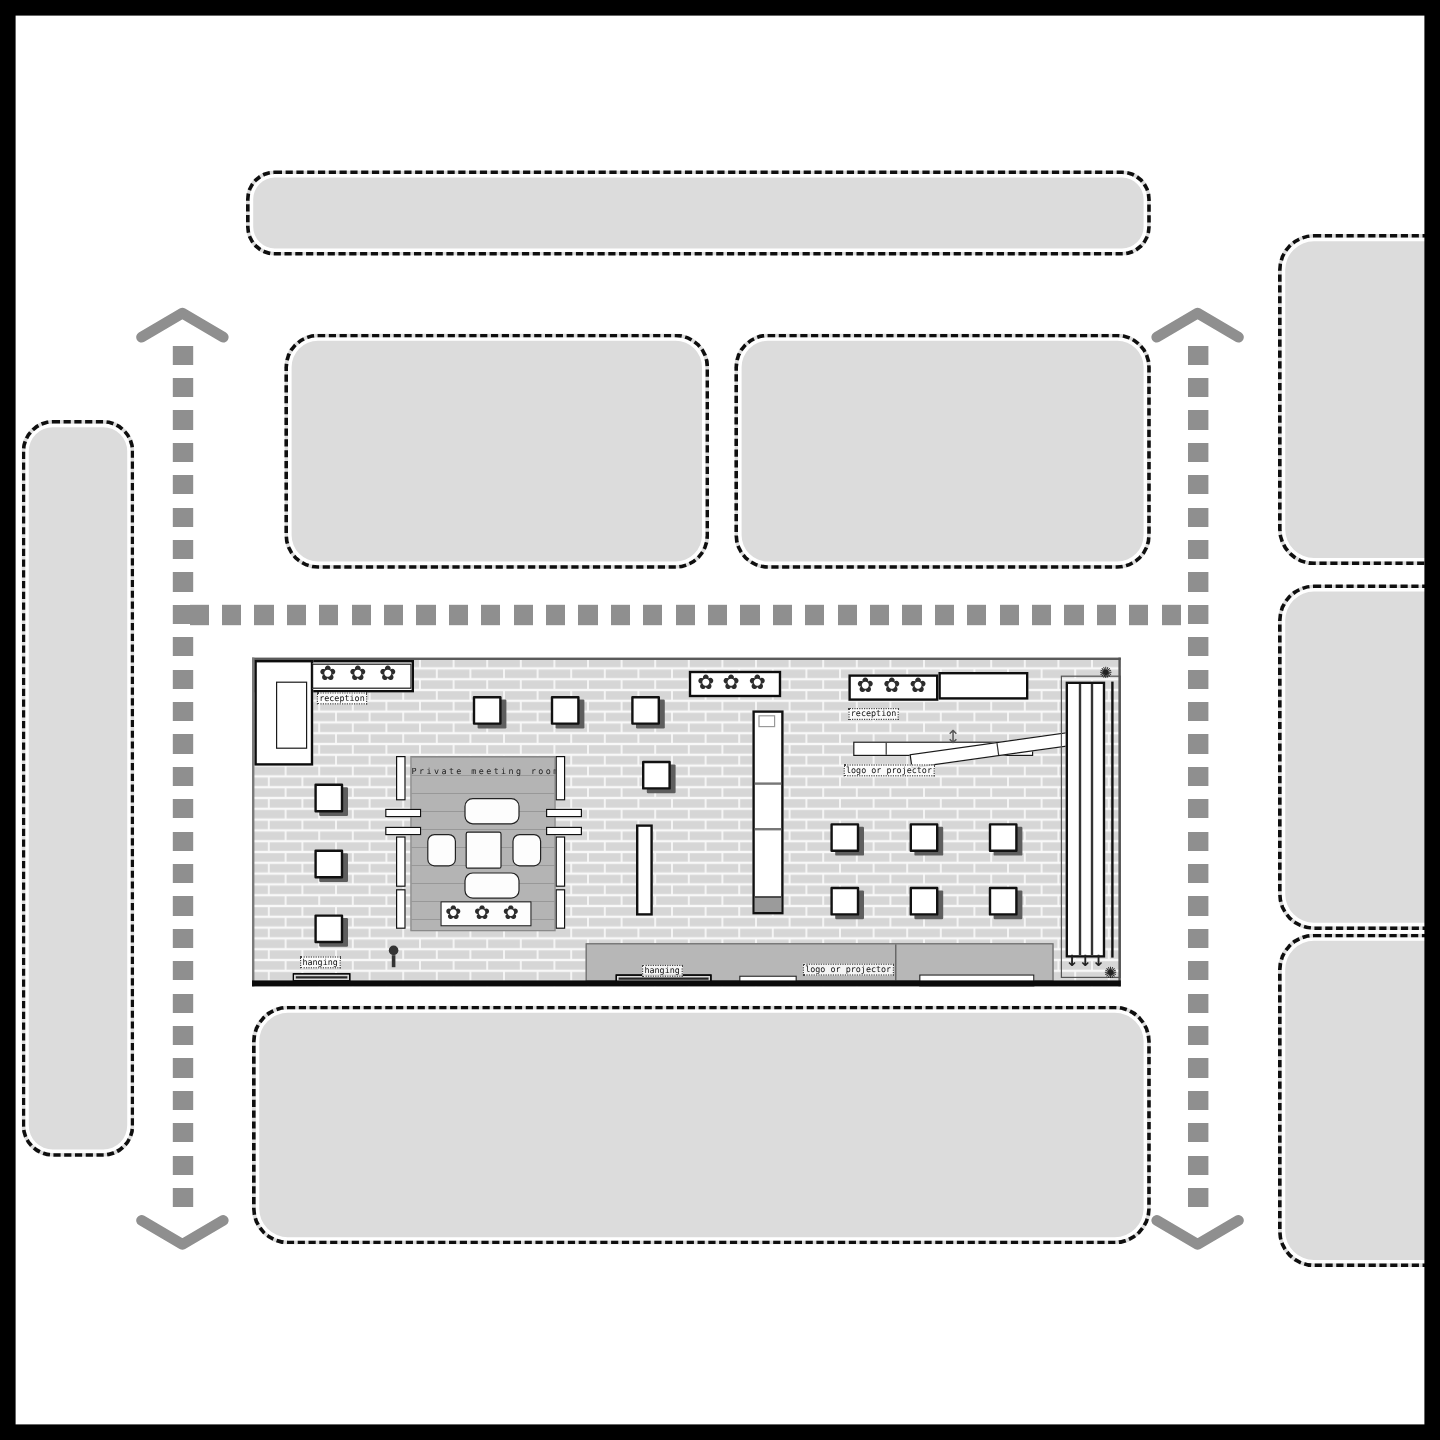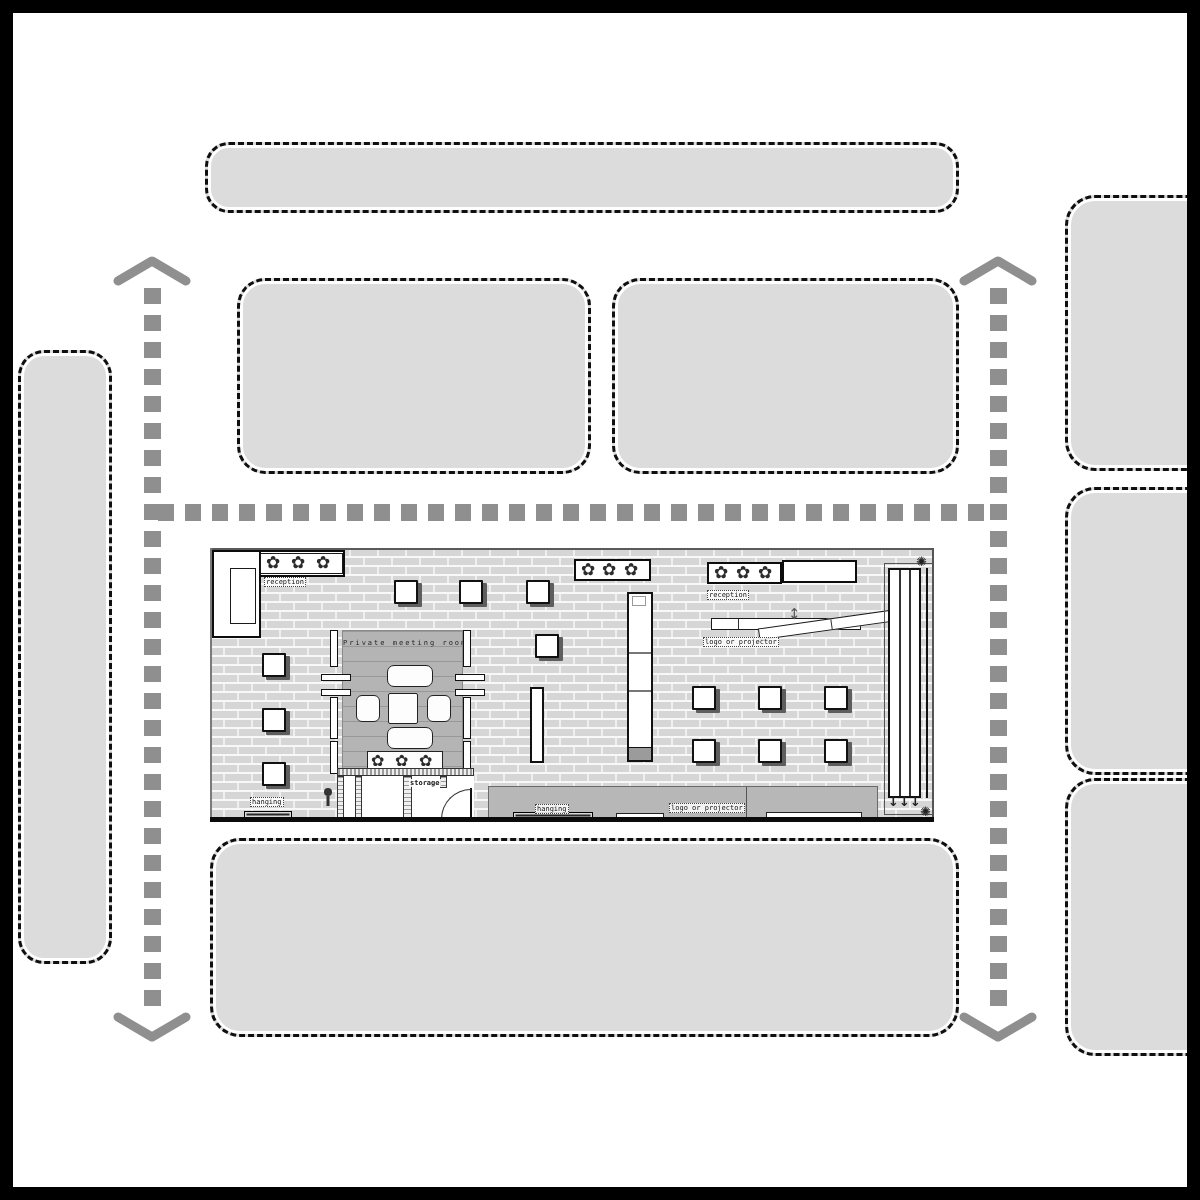--- a/index.html
+++ b/index.html
@@ -165,30 +165,20 @@
     <div class="vslat" style="left:120px;top:149px;height:42px;"></div>
     <div class="vslat" style="left:120px;top:193px;height:33px;"></div>
     <div class="vslat" style="left:253px;top:82px;height:37px;"></div>
     <div class="vslat" style="left:253px;top:149px;height:42px;"></div>
     <div class="vslat" style="left:253px;top:193px;height:33px;"></div>
     <div class="hslat" style="left:111px;top:126px;"></div>
     <div class="hslat" style="left:111px;top:141px;"></div>
     <div class="hslat" style="left:245px;top:126px;"></div>
     <div class="hslat" style="left:245px;top:141px;"></div>
 
-    <div style="left:127px;top:220px;width:137px;height:52px;background:#fff;">
-      <div class="hatch-v" style="left:0;top:0;width:137px;height:8px;"></div>
-      <div class="hatch-h" style="left:0;top:8px;width:7px;height:44px;"></div>
-      <div class="hatch-h" style="left:18px;top:8px;width:7px;height:44px;"></div>
-      <div class="hatch-h" style="left:66px;top:8px;width:9px;height:44px;"></div>
-      <div class="hatch-h" style="left:103px;top:8px;width:7px;height:12px;"></div>
-      <div style="left:133px;top:20px;width:0;height:31px;border-left:2px solid #111;"></div>
-      <div style="left:104px;top:21px;width:30px;height:30px;border-left:1.5px solid #333;border-top:1.5px solid #333;border-top-left-radius:100% 100%;"></div>
-      <span class="lbl" style="left:72px;top:11px;font-weight:bold;border:none;">storage</span>
-    </div>
 
     <div style="left:278px;top:238px;width:390px;height:32px;background:var(--band-fill);border:1px solid #6a6a6a;">
       <div style="left:257px;top:0;height:100%;border-left:1.5px solid #555;"></div>
       <span class="lbl" style="left:46px;top:17px;">hanging</span>
       <span class="lbl" style="left:180px;top:16px;">logo or projector</span>
       <div class="darkbar" style="left:24px;top:25px;width:80px;height:7px;"></div>
       <div class="wrect" style="left:127px;top:26px;width:48px;height:8px;"></div>
       <div class="wrect" style="left:277px;top:25px;width:96px;height:10px;"></div>
     </div>
 

